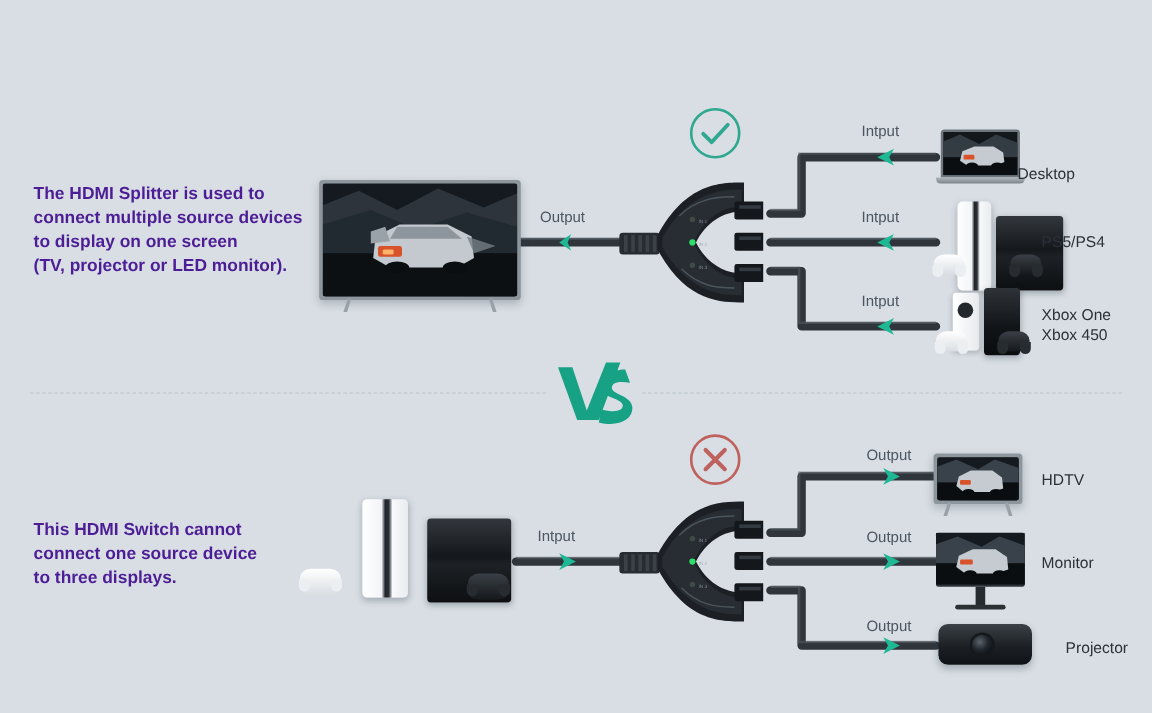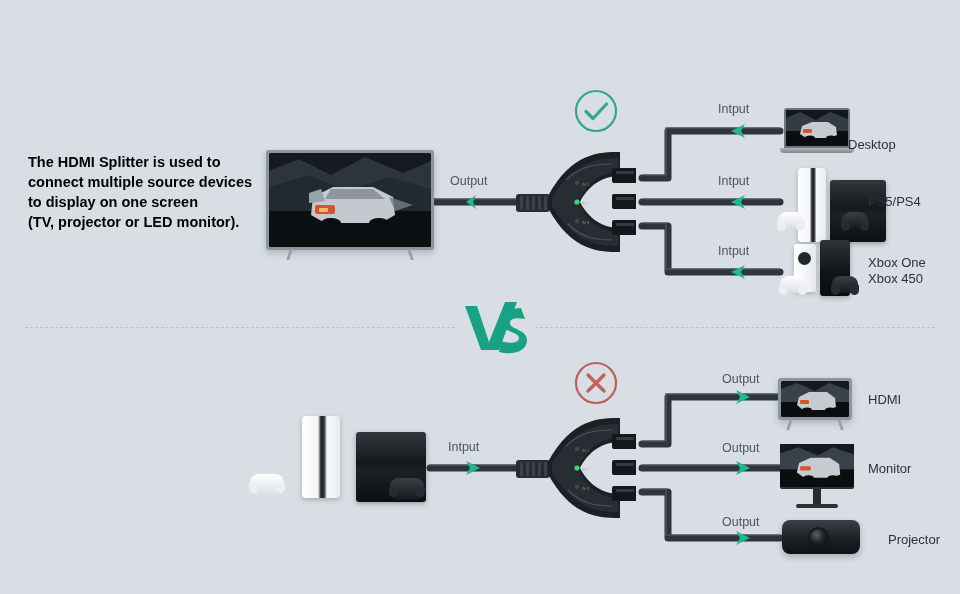--- a/index.html
+++ b/index.html
@@ -15,21 +15,21 @@
   .title{
     position:absolute;left:30px;top:50px;
     font-size:25px;font-weight:bold;letter-spacing:.2px;
     color:#1aa08c;
   }
 
   
   .para{
     position:absolute;
     font-size:14.5px;font-weight:bold;line-height:20px;
-    color:#000000;
+    color:#4c1d95;
     white-space:pre-line;
   }
   #para-top{left:28px;top:152px;width:250px;}
   #para-bottom{left:28px;top:432px;width:230px;}
 
   
   .divider{
     position:absolute;top:327px;height:0;
     border-top:1.5px dashed #b9c2cb;
   }
@@ -302,20 +302,23 @@
   <div class="dev-label" style="left:868px;top:255px;">Xbox One
 Xbox 450</div>
 
   <div class="badge" style="left:573px;top:360px;">
     <svg viewBox="0 0 46 46" width="46" height="46">
       <circle cx="23" cy="23" r="20" fill="none" stroke="#bf615d" stroke-width="2.2"></circle>
       <path d="M15 15 L31 31 M31 15 L15 31" stroke="#bf615d" stroke-width="3.4" stroke-linecap="round"></path>
     </svg>
   </div>
 
+  <div class="para" id="para-bottom">This HDMI Switch cannot
+connect one source device
+to three displays.</div>
 
   <svg class="cables">
     <g stroke="#2f353b" stroke-width="7" fill="none" stroke-linecap="round" stroke-linejoin="round">
       <path d="M430 468 L518 468"></path>
       <path d="M642 444 L668 444 L668 397 L780 397"></path>
       <path d="M642 468 L780 468"></path>
       <path d="M642 492 L668 492 L668 538 L780 538"></path>
     </g>
     <g stroke="#555c63" stroke-width="2" fill="none" opacity=".55">
       <path d="M430 465 L518 465"></path>
@@ -385,21 +388,21 @@
           <rect y="21" width="68" height="15" fill="#0b0e11"></rect>
           <path d="M18 16 L28 11 L46 11 L54 17 L55 26 L46 29 L22 29 L16 24 Z" fill="#c5cbd1"></path>
           <rect x="19" y="19" width="9" height="4" rx="1" fill="#d8522a"></rect>
           <ellipse cx="26" cy="29" rx="5" ry="2.5" fill="#0a0d10"></ellipse>
           <ellipse cx="49" cy="29" rx="5" ry="2.5" fill="#0a0d10"></ellipse>
         </svg>
       </div>
     </div>
     <div class="tv-stand" style="left:10px;top:41px;width:54px;height:6px;"></div>
   </div>
-  <div class="dev-label" style="left:868px;top:392px;">HDMI</div>
+  <div class="dev-label" style="left:868px;top:392px;">HDTV</div>
 
   <div class="flow-label" style="left:722px;top:441px;">Output</div>
   <div class="dev" style="left:780px;top:444px;width:76px;height:66px;">
     <div class="mon-screen">
       <svg class="art-car" viewBox="0 0 70 41" preserveAspectRatio="none">
         <rect width="70" height="41" fill="#141a1f"></rect>
         <path d="M0 9 L17 3 L36 11 L50 3 L70 10 L70 25 L0 25 Z" fill="#39424a"></path>
         <rect y="24" width="70" height="17" fill="#0b0e11"></rect>
         <path d="M18 18 L29 13 L47 13 L56 19 L57 29 L47 32 L23 32 L16 27 Z" fill="#c5cbd1"></path>
         <rect x="19" y="21" width="10" height="4" rx="1" fill="#d8522a"></rect>

